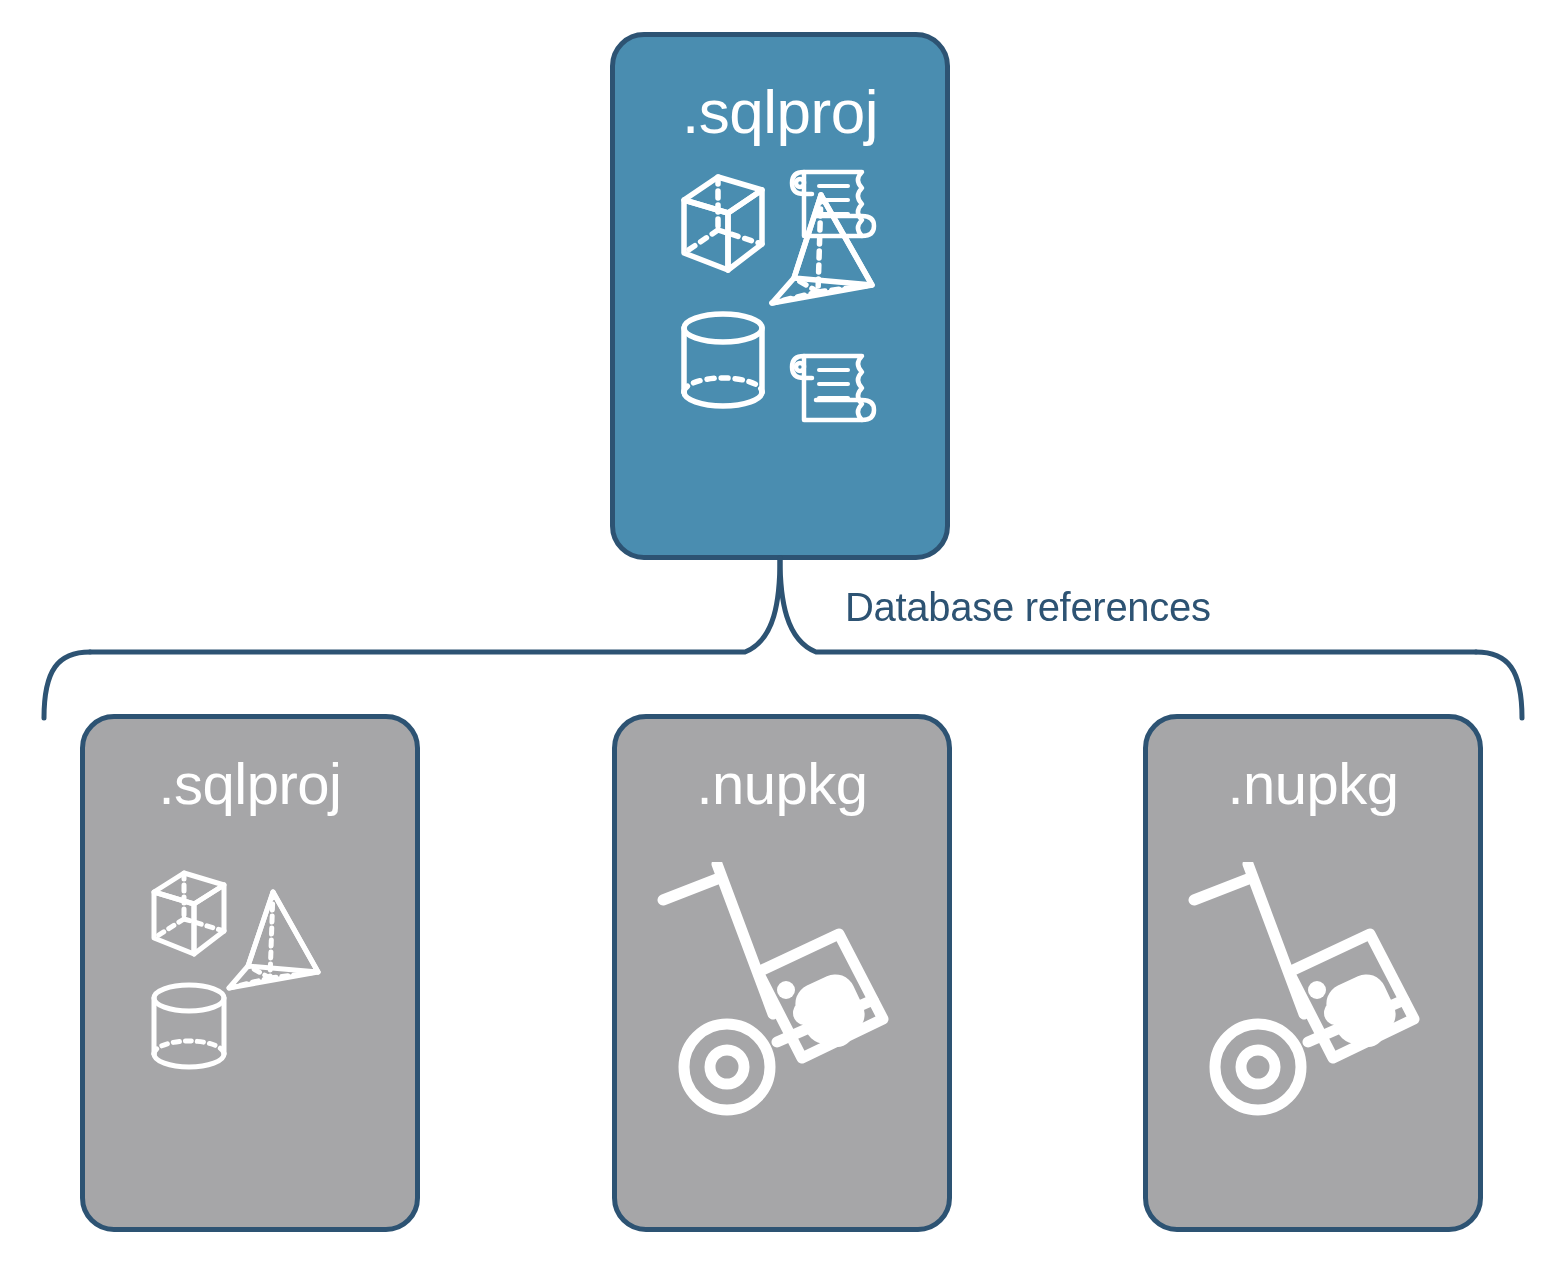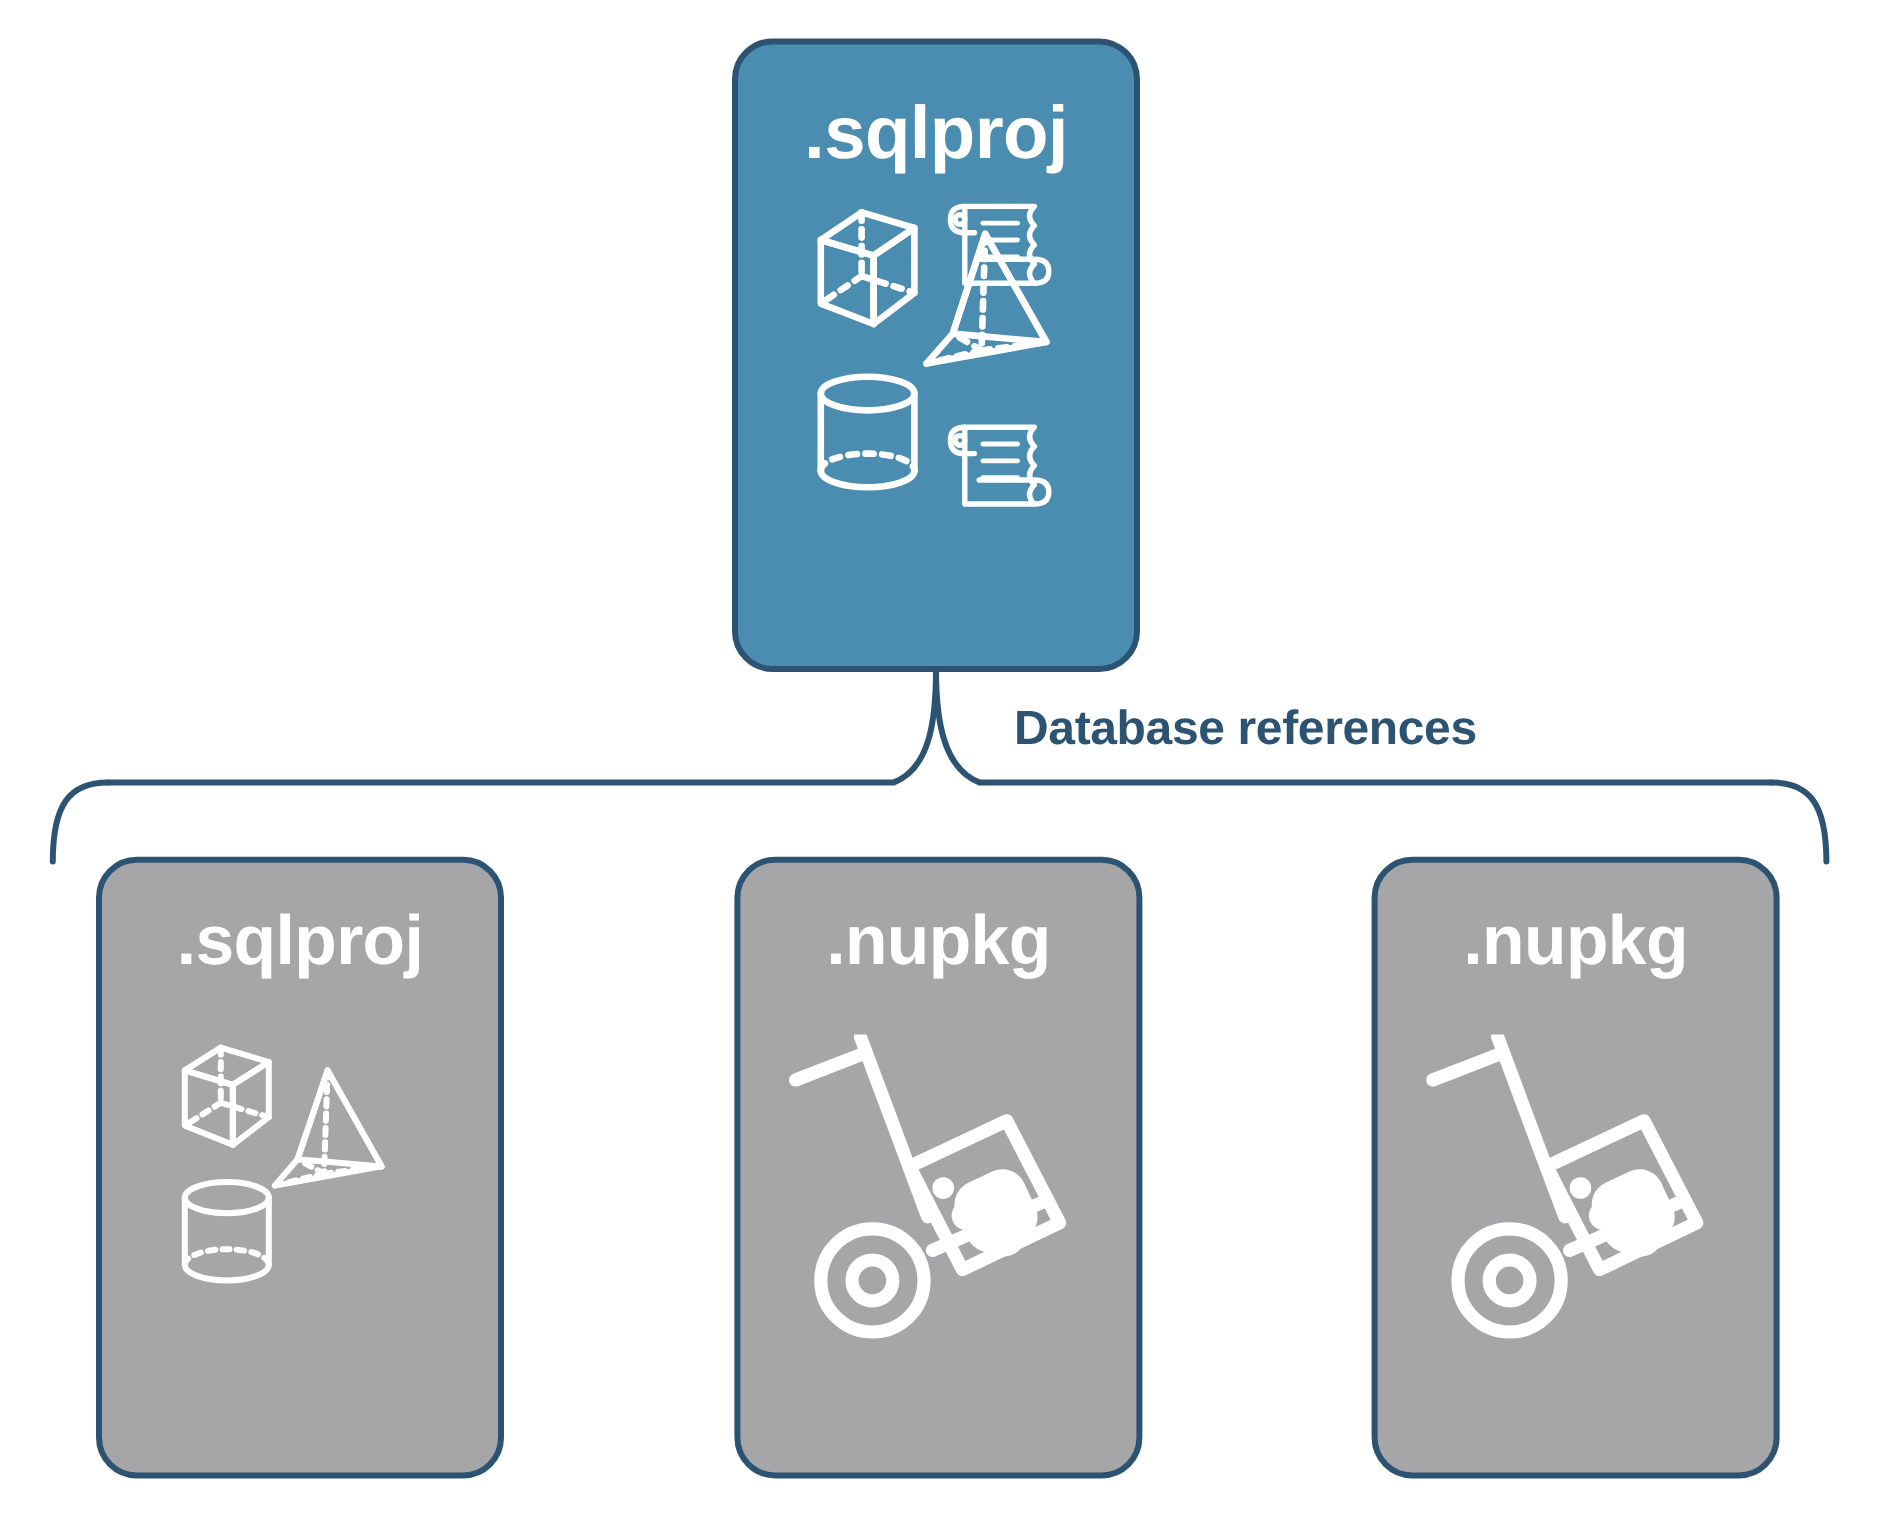--- a/index.html
+++ b/index.html
@@ -31,21 +31,21 @@
     align-items: center;
   }
   .node-blue {
     background: #4a8db0;
   }
   .node-gray {
     background: #a6a6a8;
   }
   .node-title {
     color: #ffffff;
-    font-weight: bold;
+    font-weight: normal;
     letter-spacing: -0.5px;
     line-height: 1;
     user-select: none;
   }
   #node-root {
     left: 610px;
     top: 32px;
     width: 340px;
     height: 528px;
   }
@@ -108,21 +108,21 @@
     left: 0;
     top: 540px;
     width: 1566px;
     height: 190px;
   }
   #brace-label {
     position: absolute;
     left: 845px;
     top: 585px;
     font-size: 40px;
-    font-weight: bold;
+    font-weight: normal;
     color: #2d5373;
     letter-spacing: -0.3px;
     white-space: nowrap;
     user-select: none;
   }
 </style>
 </head>
 <body>
 
 <div id="canvas">

